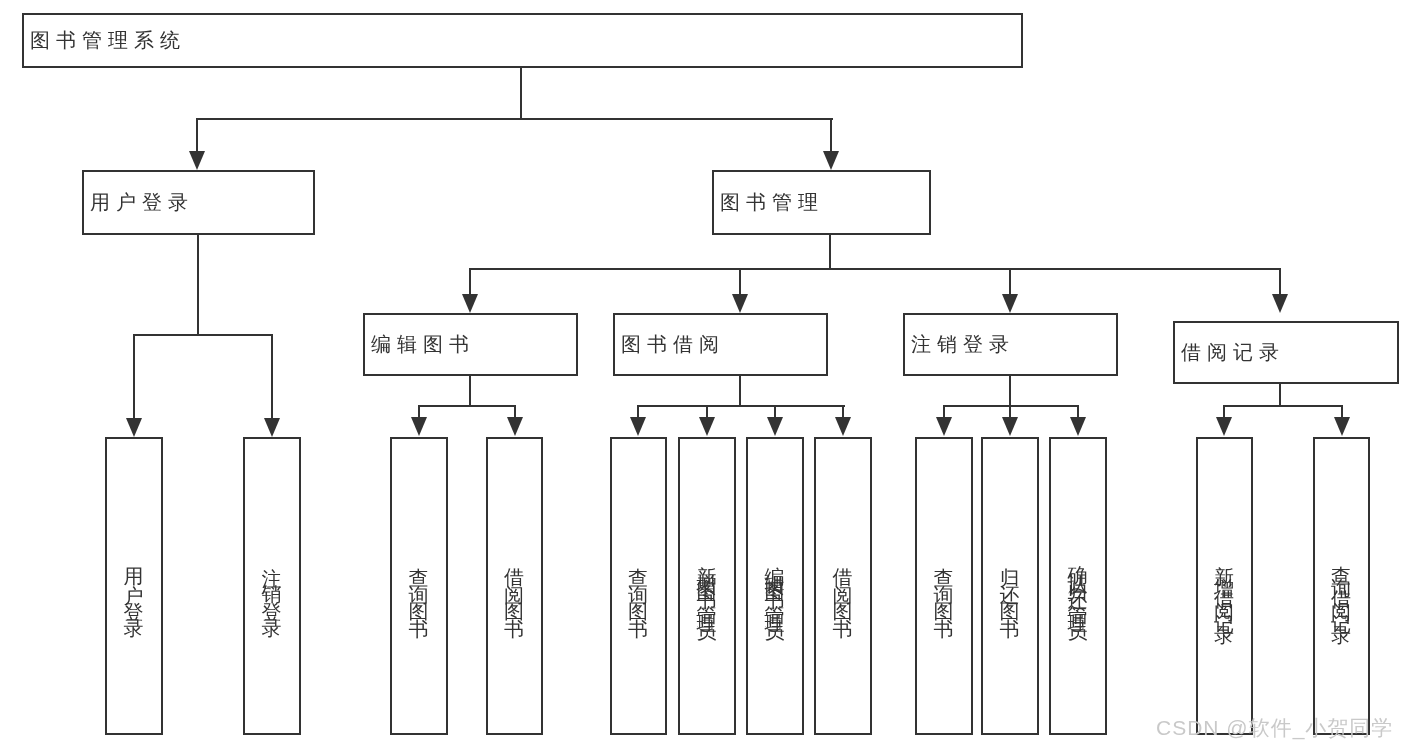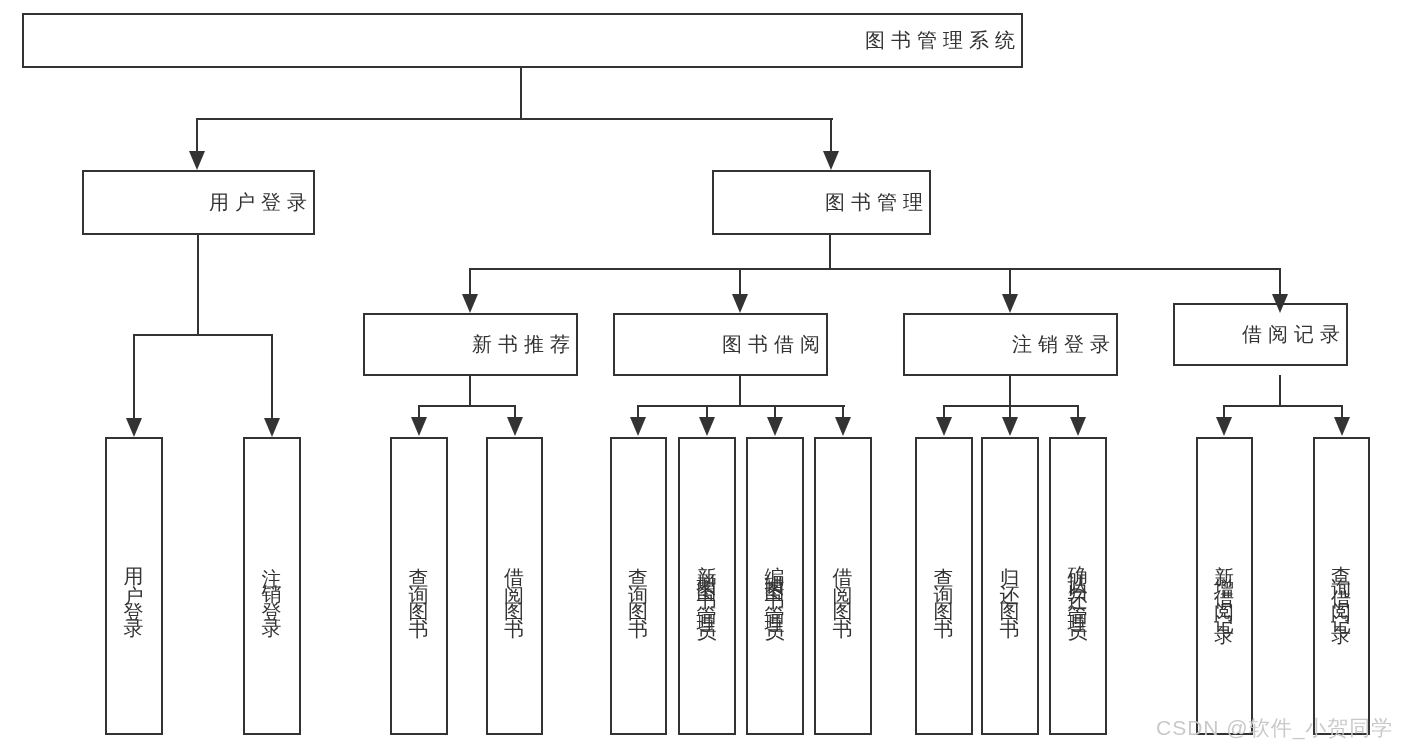--- a/index.html
+++ b/index.html
@@ -4,21 +4,21 @@
 <style>
   html,body { margin:0; padding:0; background:#ffffff; }
   #canvas {
     position:relative; width:1405px; height:747px;
     background:#ffffff; overflow:hidden;
     font-family:"Liberation Sans", sans-serif;
   }
   .node {
     position:absolute; box-sizing:border-box;
     background:#ffffff; border:2px solid #333333;
-    display:flex; align-items:center; justify-content:flex-end;
+    display:flex; align-items:center; justify-content:flex-start;
     font-size:20px; color:#333333; letter-spacing:6px; text-indent:6px;
     z-index:2; white-space:nowrap;
   }
   .vnode {
     position:absolute; box-sizing:border-box; top:437px; height:298px; width:58px;
     background:#ffffff; border:2px solid #333333;
     display:flex; align-items:center; justify-content:center;
     z-index:2;
   }
   .vlabel {
@@ -49,29 +49,29 @@
   </div>
 
   <div class="node" style="left:82px;top:170px;width:233px;height:65px">
     <span>用户登录</span>
   </div>
   <div class="node" style="left:712px;top:170px;width:219px;height:65px">
     <span>图书管理</span>
   </div>
 
   <div class="node" style="left:363px;top:313px;width:215px;height:63px">
-    <span>新书推荐</span>
+    <span>编辑图书</span>
   </div>
   <div class="node" style="left:613px;top:313px;width:215px;height:63px">
     <span>图书借阅</span>
   </div>
   <div class="node" style="left:903px;top:313px;width:215px;height:63px">
     <span>注销登录</span>
   </div>
-  <div class="node" style="left:1173px;top:303px;width:175px;height:63px">
+  <div class="node" style="left:1173px;top:321px;width:226px;height:63px">
     <span>借阅记录</span>
   </div>
 
   <div class="vnode" style="left:105px">
     <span class="vlabel">用户登录</span>
   </div>
   <div class="vnode" style="left:243px">
     <span class="vlabel">注销登录</span>
   </div>
 

